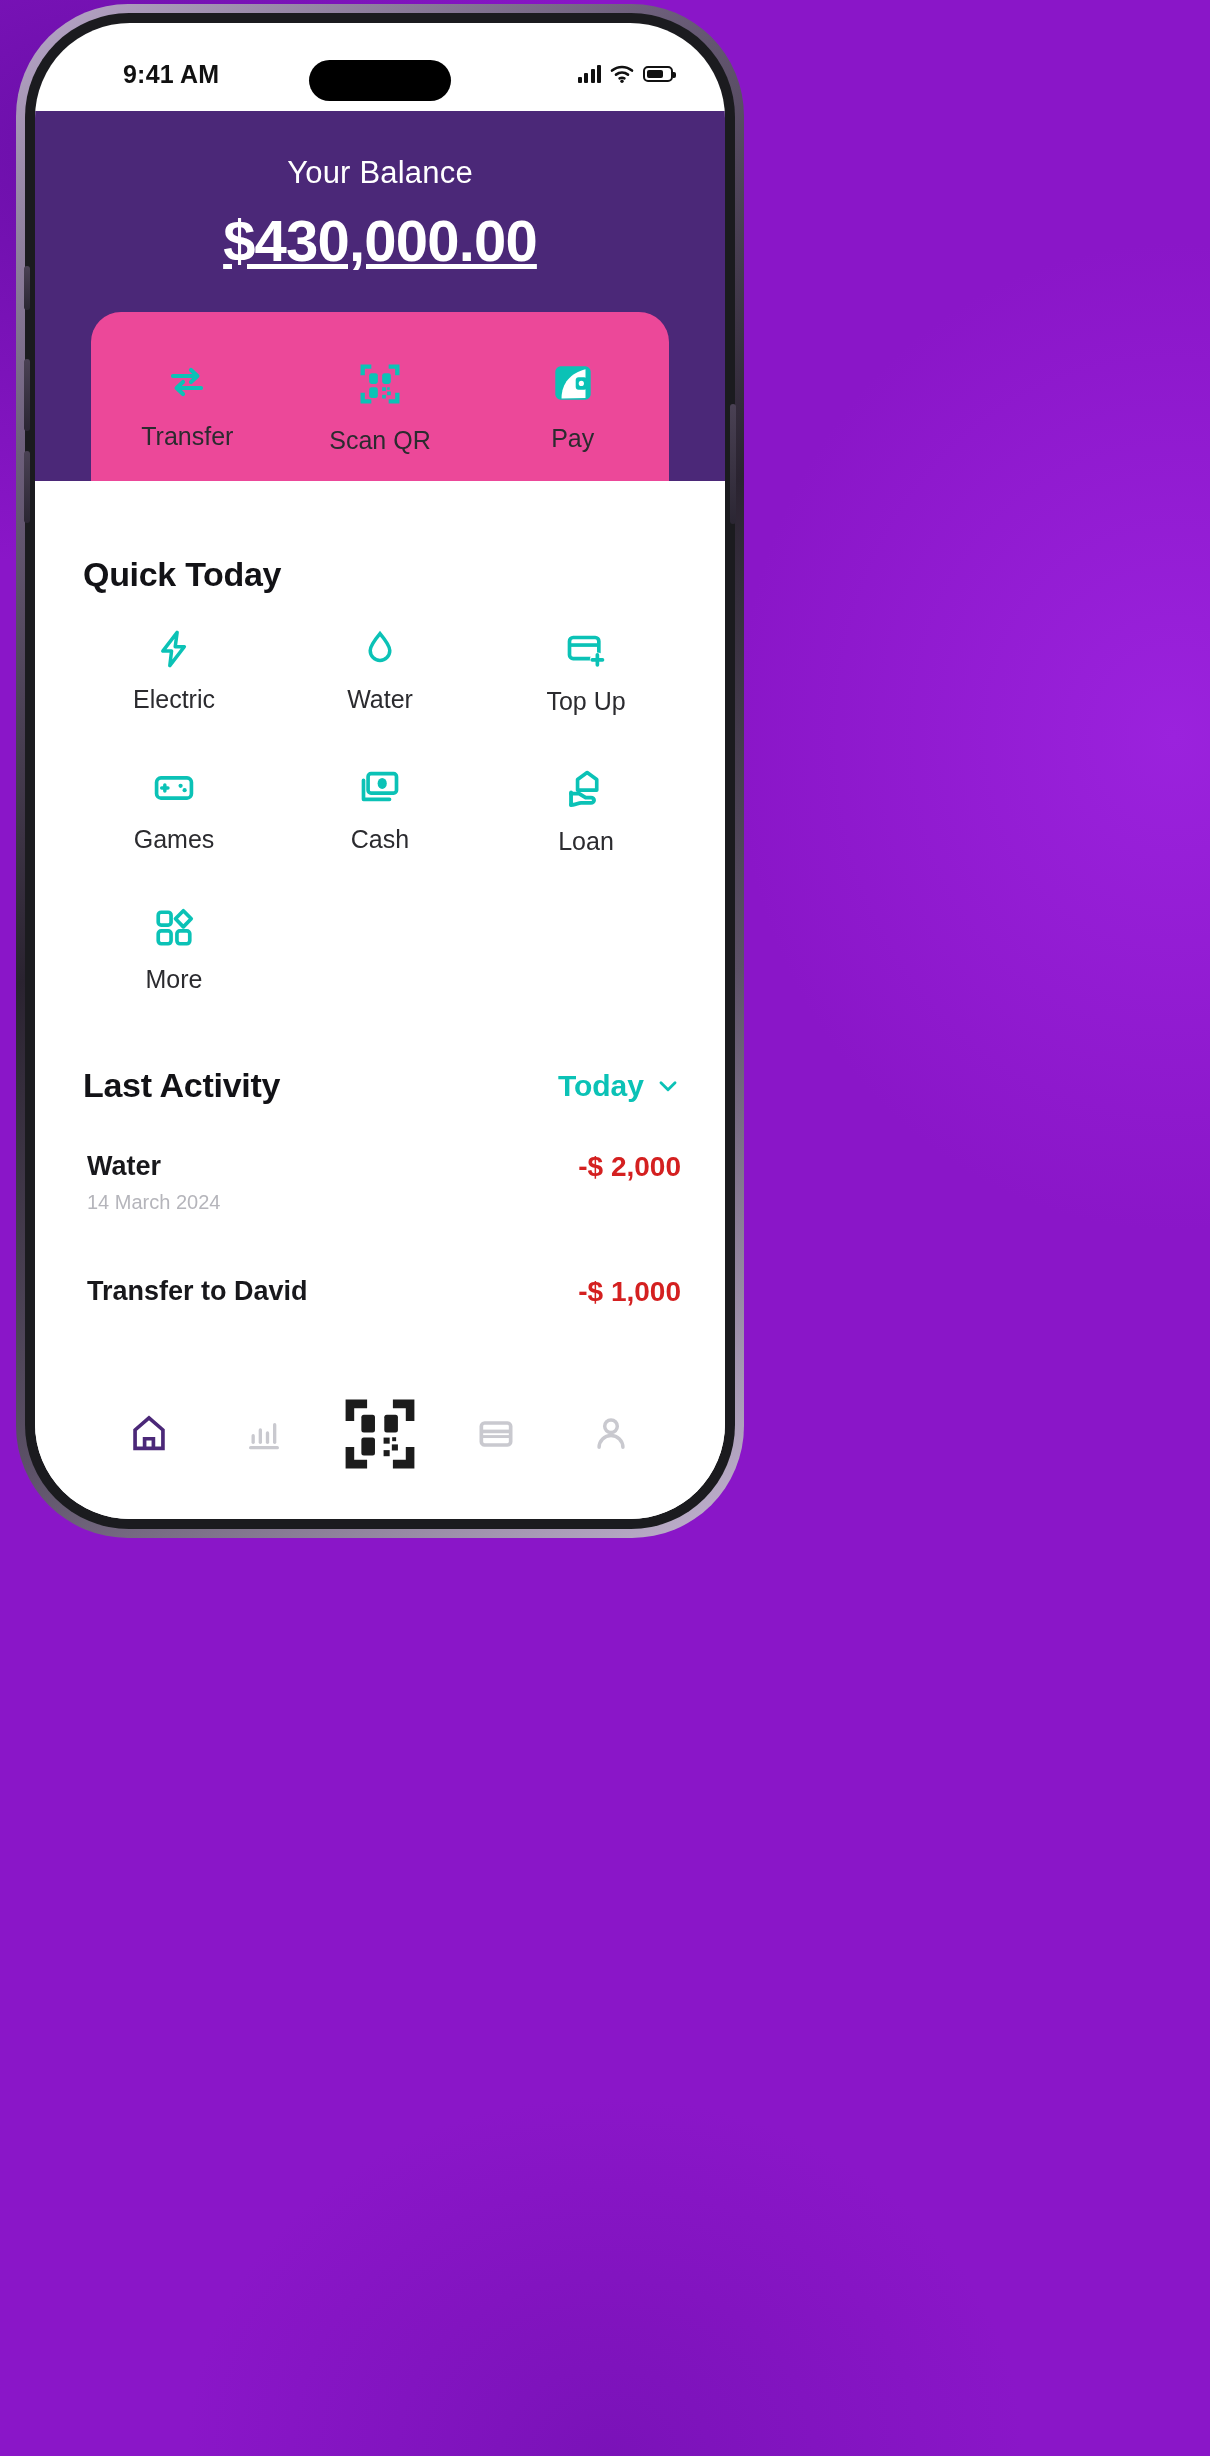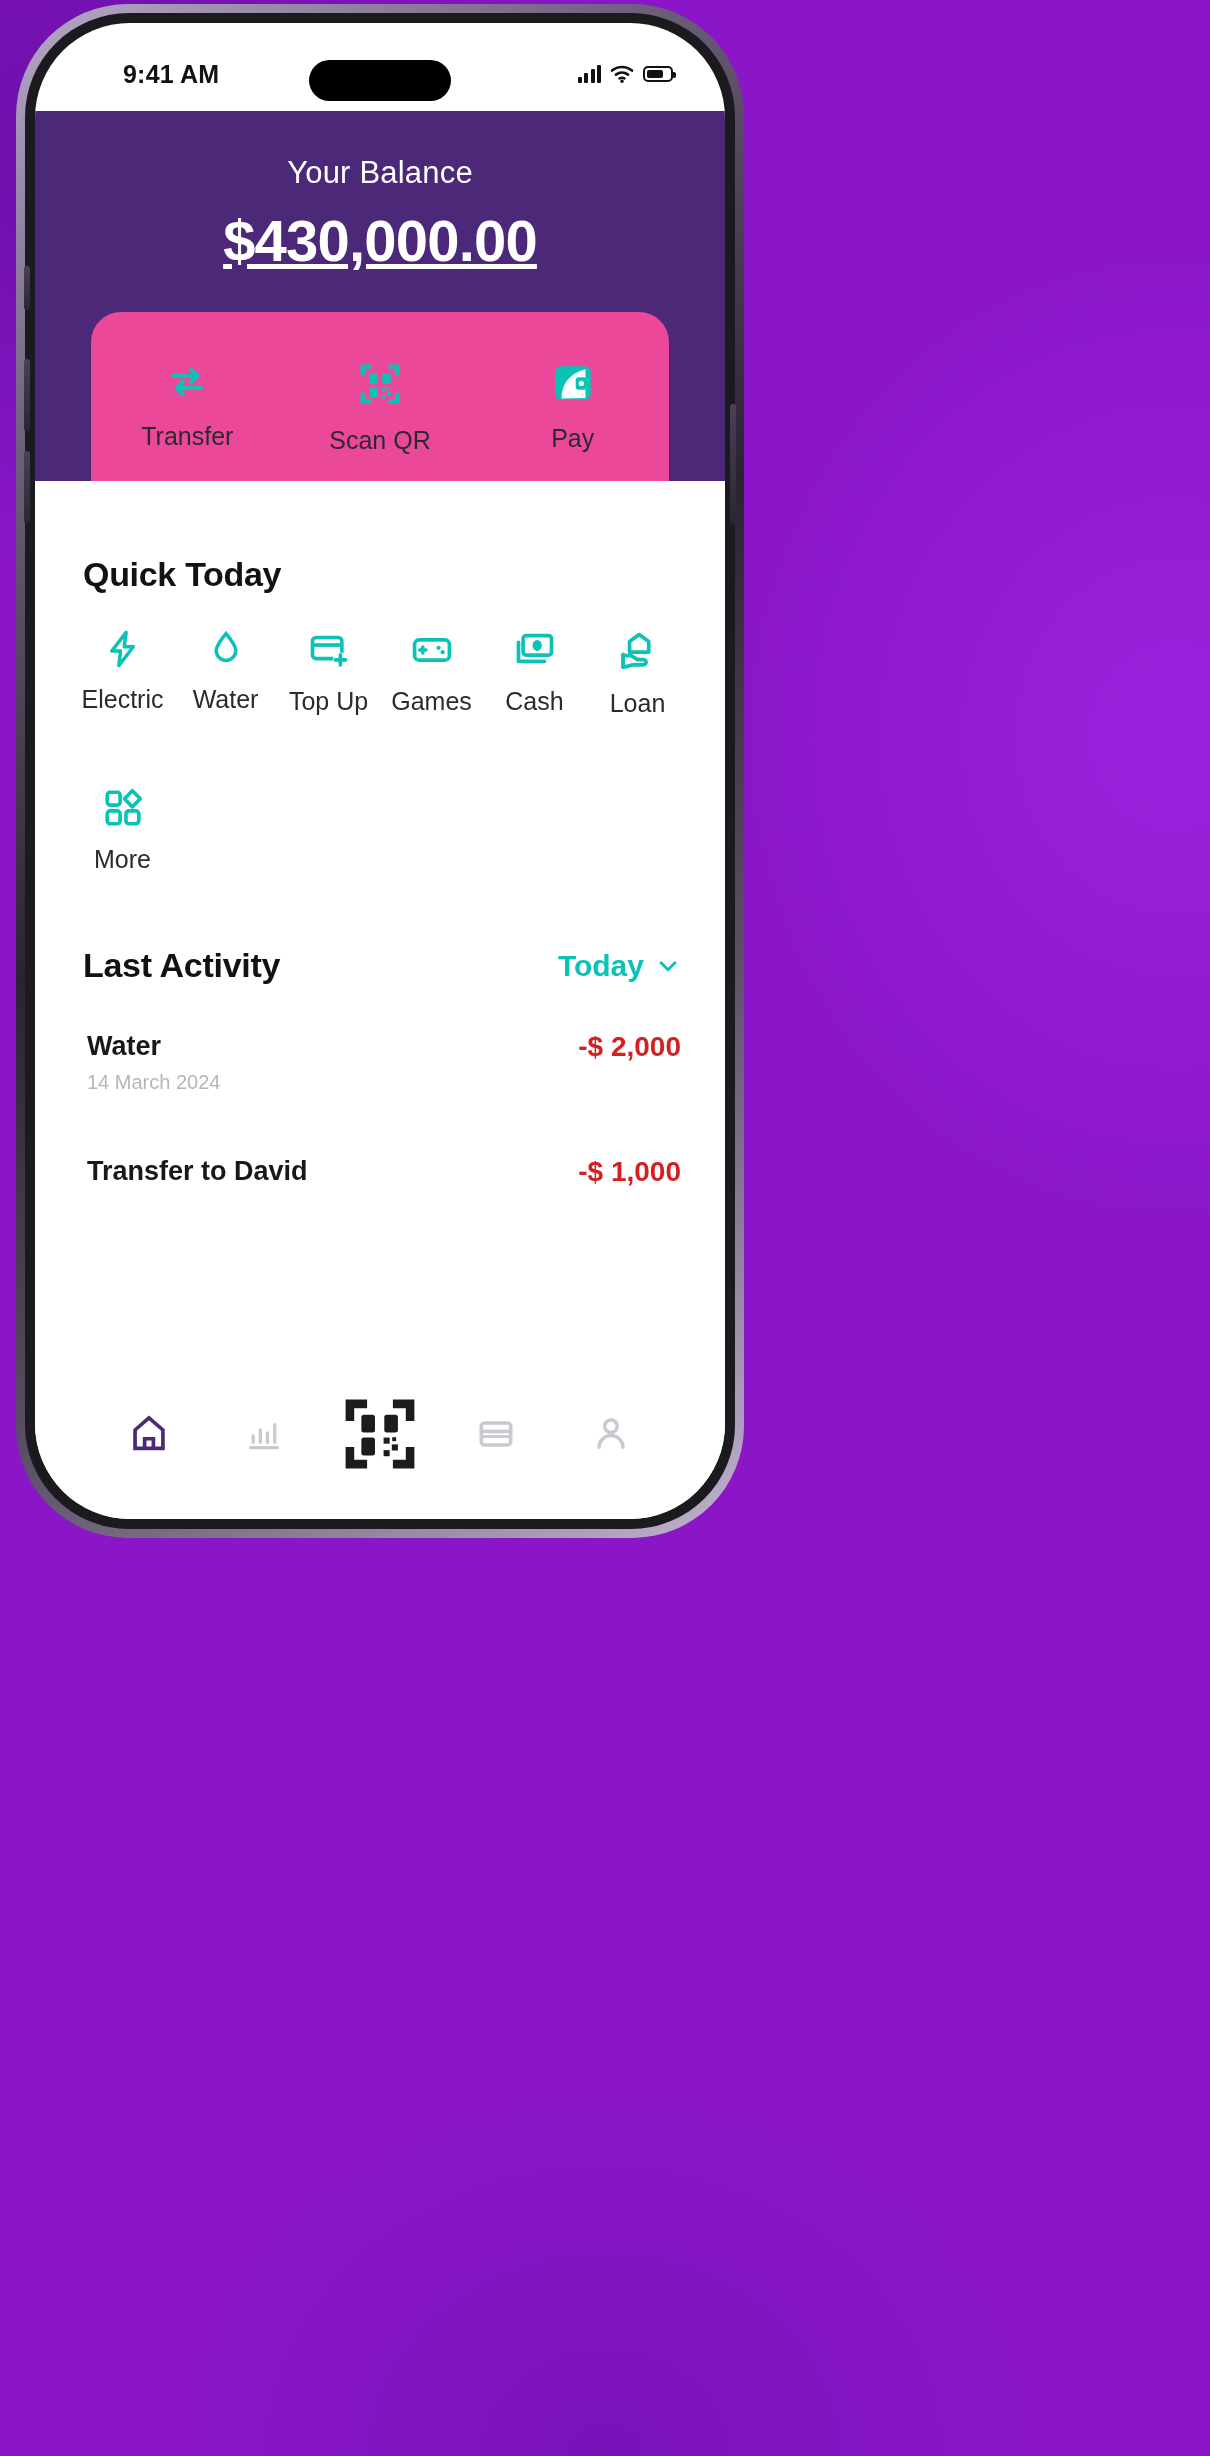--- a/index.html
+++ b/index.html
@@ -189,22 +189,22 @@
   }
 
   .section-title {
     font-size: 34px; font-weight: 700; color: #121216;
     padding: 0 0 0 48px;
     letter-spacing: -.3px;
   }
 
   .grid {
     display: grid;
-    grid-template-columns: repeat(6,1fr);
-    row-gap: 68px;
+    grid-template-columns: repeat(3,1fr);
+    row-gap: 50px;
     padding: 34px 36px 0 36px;
   }
   .grid-item {
     display: flex; flex-direction: column; align-items: center; gap: 15px;
   }
   .grid-label { font-size: 25px; color: #2b2b2f; }
 
   
   .activity-head {
     display: flex; align-items: center;

